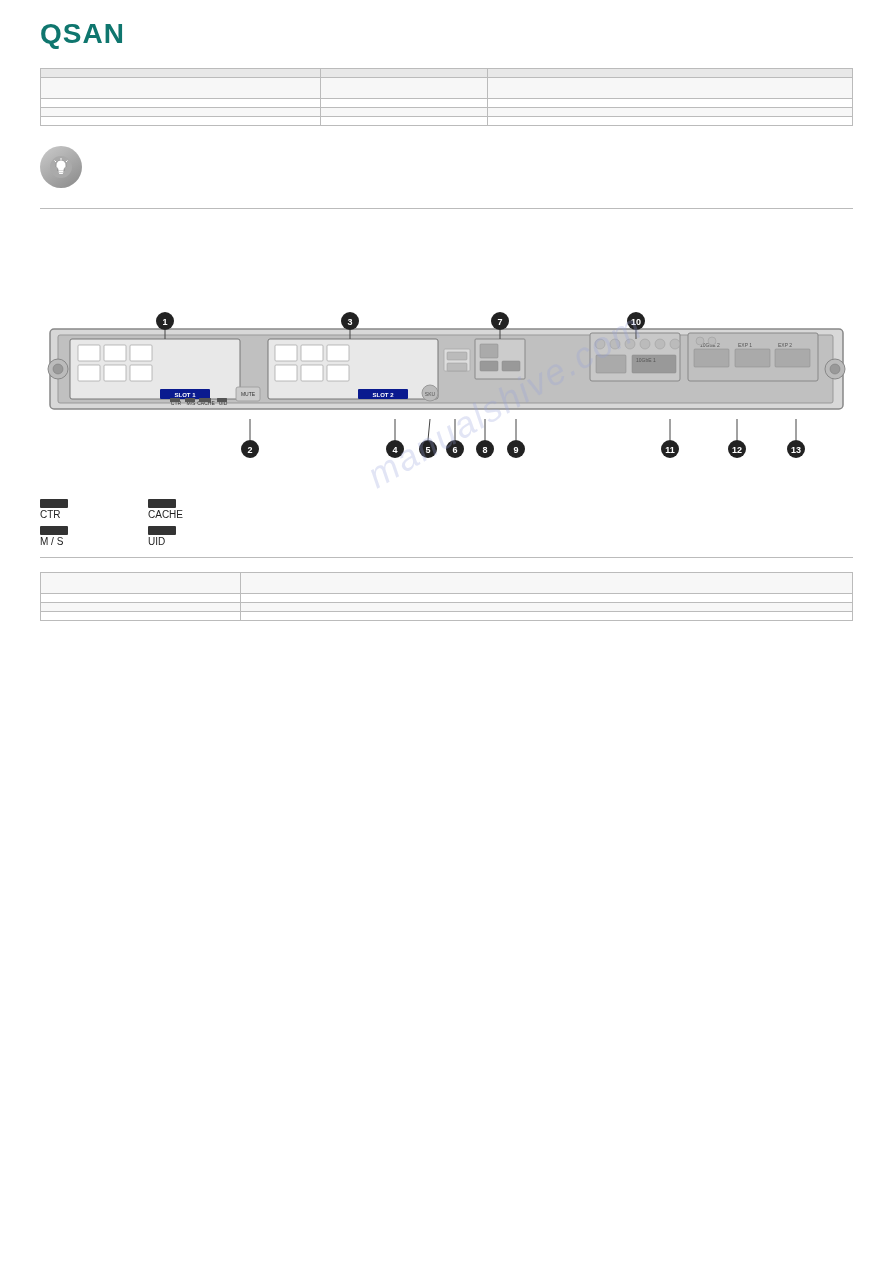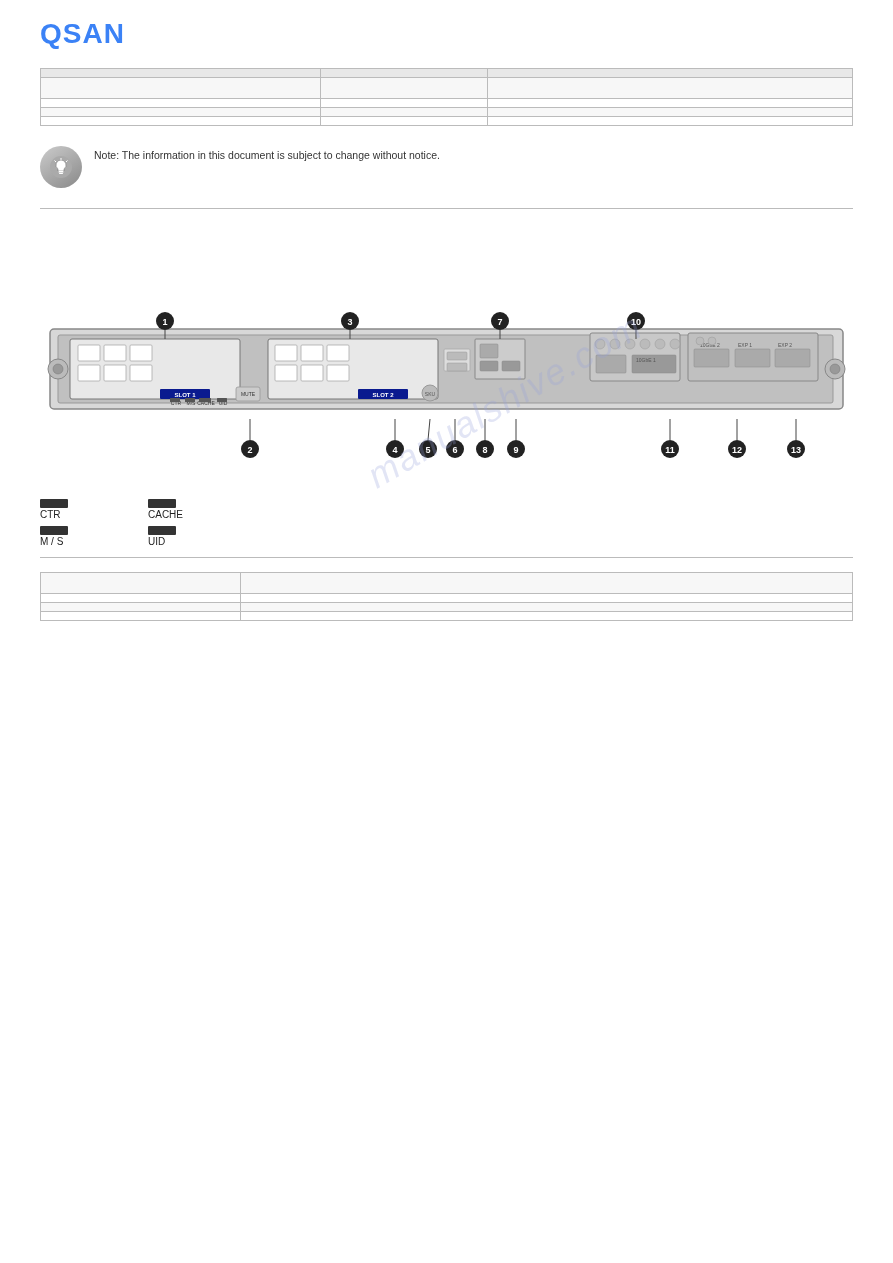--- a/index.html
+++ b/index.html
@@ -13,21 +13,21 @@
       position: relative;
     }
 
     
     .logo-area {
       padding: 18px 40px 10px 40px;
     }
     .logo-text {
       font-size: 28px;
       font-weight: 900;
-      color: #3b82f6;
+      color: #0f766e;
       letter-spacing: 1px;
       font-family: Arial Black, Arial, sans-serif;
     }
 
     
     .content-table {
       width: calc(100% - 80px);
       margin: 8px 40px;
       border-collapse: collapse;
       font-size: 10.5px;
@@ -204,21 +204,20 @@
     <svg viewBox="0 0 24 24" fill="none">
       <circle cx="12" cy="12" r="11" fill="#aaa"></circle>
       <path d="M12 5a5 5 0 0 0-3 9v2h6v-2a5 5 0 0 0-3-9z" fill="#fff" stroke="#666" stroke-width="0.5"></path>
       <rect x="9.5" y="16" width="5" height="1.5" rx="0.5" fill="#fff"></rect>
       <rect x="10" y="18" width="4" height="1" rx="0.5" fill="#fff"></rect>
       <line x1="12" y1="5" x2="12" y2="3" stroke="#fff" stroke-width="1"></line>
       <line x1="7" y1="7" x2="5.5" y2="5.5" stroke="#fff" stroke-width="1"></line>
       <line x1="17" y1="7" x2="18.5" y2="5.5" stroke="#fff" stroke-width="1"></line>
     </svg>
   </div>
-  <div class="tip-text">Note: The information in this document is subject to change without notice.</div>
 </div>
 
 <hr class="divider">
 
 <div class="main-section">
   <p style="margin-bottom:6px;">&nbsp;</p>
   <p style="margin-bottom:4px;">&nbsp;</p>
   <p style="margin-bottom:4px;">&nbsp;</p>
 </div>
 

